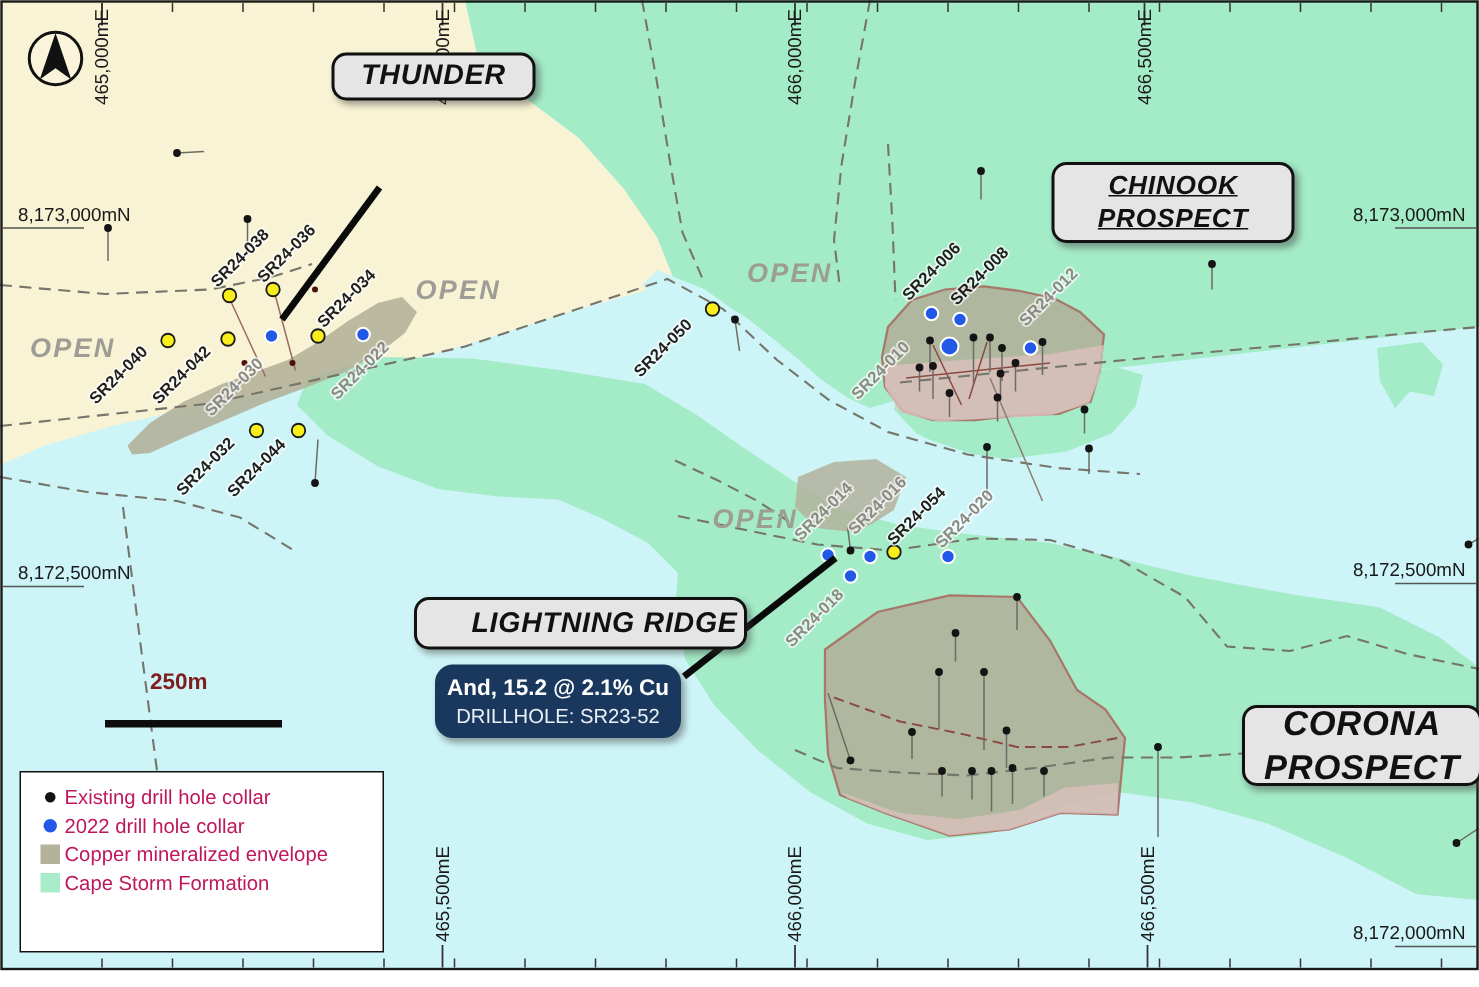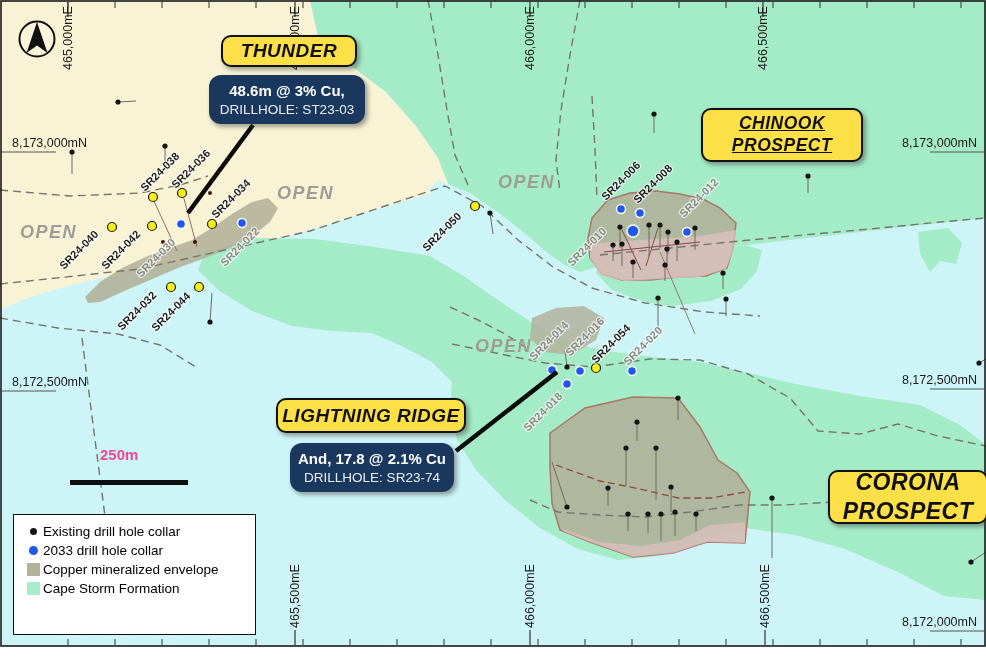--- a/index.html
+++ b/index.html
@@ -1,37 +1,37 @@
 <!DOCTYPE html>
 <html><head>
 <meta charset="utf-8">
 <style>
   html,body{margin:0;padding:0;background:#ffffff;font-family:"Liberation Sans",sans-serif;}
   #stage{position:relative;width:986px;height:658px;background:#ffffff;overflow:hidden;}
   #map-svg{position:absolute;left:0;top:0;z-index:1;}
-  .wbox{position:absolute;background:#fde047;border:2px solid #111;border-radius:10px;
+  .wbox{position:absolute;background:#e5e5e5;border:2px solid #111;border-radius:10px;
         display:flex;flex-direction:column;align-items:center;justify-content:center;
         font-style:italic;font-weight:bold;color:#111;text-align:center;z-index:5;
         box-shadow:2.5px 3px 4px rgba(60,60,60,.45);letter-spacing:.5px;line-height:1.25;}
   .nbox{position:absolute;background:#1a385e;color:#ffffff;border-radius:12px;text-align:center;
         z-index:5;box-shadow:2.5px 3px 4px rgba(60,60,60,.45);padding:6px 6px;line-height:1.3;}
   .nbox .b{font-weight:bold;font-size:15px;display:block;}
   .nbox .r{font-weight:normal;font-size:13.5px;display:block;color:#e9eff7;}
   #thunder-box{left:221px;top:35px;width:132px;height:28px;font-size:19px;}
   #chinook-box{left:701px;top:108px;width:158px;height:50px;font-size:17.5px;text-decoration:underline;}
-  #lightning-box{left:276px;top:398px;width:186px;height:31px;font-size:19px;}
+  #lightning-box{left:276px;top:398px;width:186px;height:31px;font-size:19px;padding-left:32px;}
   #corona-box{left:828px;top:470px;width:156px;height:50px;font-size:23px;}
   #thunder-data{left:209px;top:75px;width:144px;}
   #lightning-data{left:290px;top:443px;width:152px;}
   #legend{position:absolute;left:13px;top:514px;width:243px;height:121px;background:#ffffff;
           border:1.5px solid #111;z-index:6;padding:7px 0 0 9px;box-sizing:border-box;}
-  .lg-row{display:flex;align-items:center;height:19px;font-size:13.5px;color:#000000;}
+  .lg-row{display:flex;align-items:center;height:19px;font-size:13.5px;color:#be185d;}
   .lg-sym{width:20px;display:flex;align-items:center;justify-content:center;flex:0 0 20px;}
   #scalebar{position:absolute;left:70px;top:446px;z-index:4;}
-  #scalebar .txt{font-size:15px;font-weight:bold;color:#ec4899;margin-left:30px;}
+  #scalebar .txt{font-size:15px;font-weight:bold;color:#7f1d1d;margin-left:30px;}
   #scalebar .bar{width:118px;height:4.5px;background:#0d0d0d;margin-top:17px;}
 </style>
 </head>
 <body>
 
 <div id="stage">
 
   <svg id="map-svg" width="986" height="658" viewBox="0 0 986 658">
 
     <rect x="1.5" y="1.5" width="983" height="644" fill="#cdf5f7"></rect>
@@ -290,46 +290,42 @@
     <span>PROSPECT</span>
   </div>
   <div class="wbox" id="lightning-box">
     <span>LIGHTNING RIDGE</span>
   </div>
   <div class="wbox" id="corona-box">
     <span>CORONA</span>
     <span>PROSPECT</span>
   </div>
 
-  <div class="nbox" id="thunder-data">
-    <span class="b">48.6m @ 3% Cu,</span>
-    <span class="r">DRILLHOLE: ST23-03</span>
-  </div>
   <div class="nbox" id="lightning-data">
-    <span class="b">And, 17.8 @ 2.1% Cu</span>
-    <span class="r">DRILLHOLE: SR23-74</span>
+    <span class="b">And, 15.2 @ 2.1% Cu</span>
+    <span class="r">DRILLHOLE: SR23-52</span>
   </div>
 
   <div id="scalebar">
     <div class="txt">250m</div>
     <div class="bar"></div>
   </div>
 
   <div id="legend">
       <div class="lg-row">
         <span class="lg-sym">
           <span style="display:inline-block;width:7px;height:7px;border-radius:50%;background:#141414"></span>
         </span>
         <span>Existing drill hole collar</span>
       </div>
       <div class="lg-row">
         <span class="lg-sym">
           <span style="display:inline-block;width:9px;height:9px;border-radius:50%;background:#2158e8"></span>
         </span>
-        <span>2033 drill hole collar</span>
+        <span>2022 drill hole collar</span>
       </div>
       <div class="lg-row">
         <span class="lg-sym">
           <span style="display:inline-block;width:13px;height:13px;background:#b4b29b"></span>
         </span>
         <span>Copper mineralized envelope</span>
       </div>
       <div class="lg-row">
         <span class="lg-sym">
           <span style="display:inline-block;width:13px;height:13px;background:#a9ecc9"></span>

